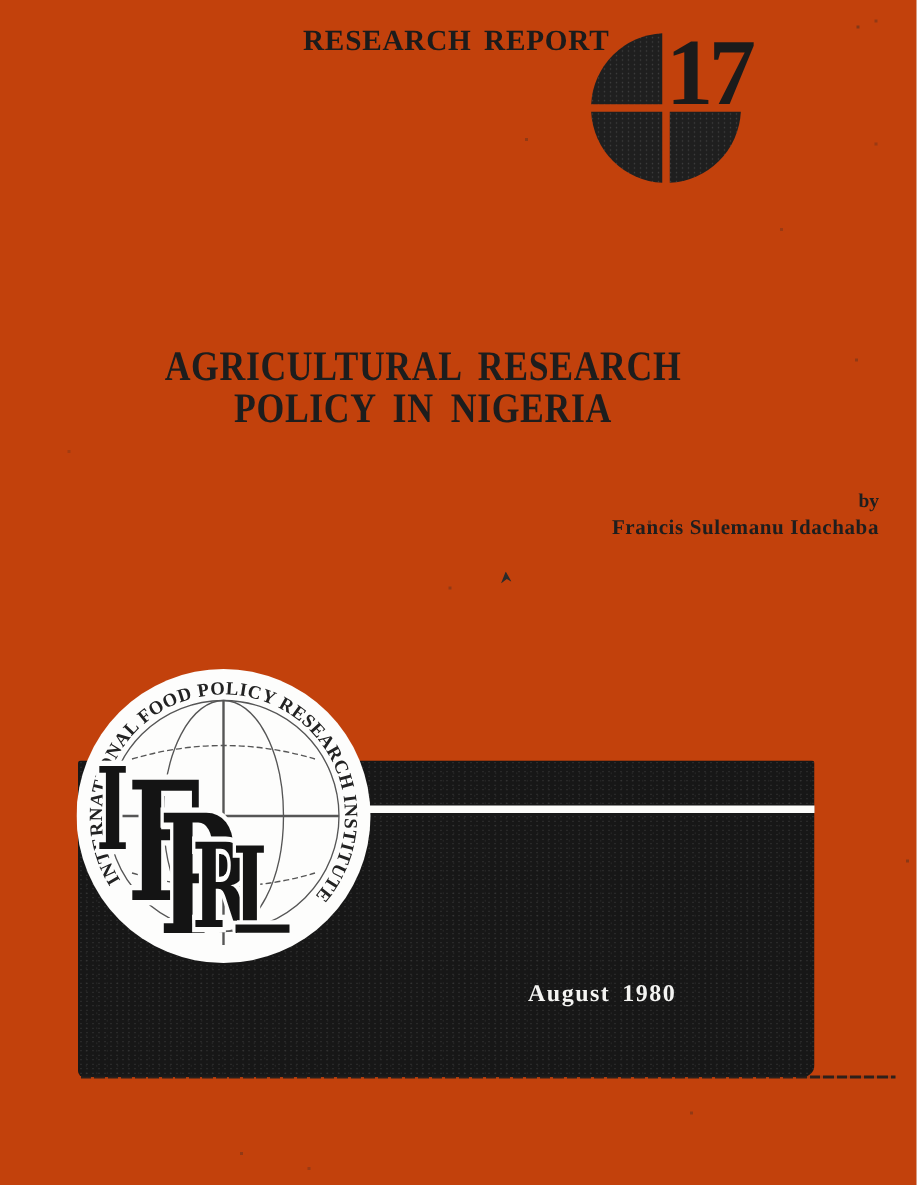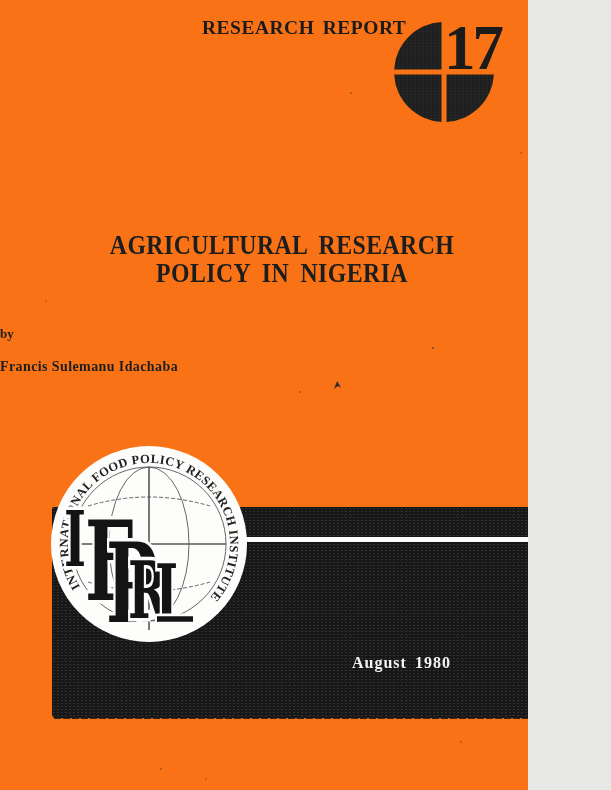--- a/index.html
+++ b/index.html
@@ -1,18 +1,18 @@
 <!DOCTYPE html>
 <html><head>
 <meta charset="utf-8">
 <style>
   html,body{margin:0;padding:0;background:#e8e8e6;}
   .page{
-    position:relative; width:528px; height:790px; overflow:hidden;
-    background:#f97316;
+    position:relative; width:611px; height:790px; overflow:hidden;
+    background:#c2410c;
     font-family:"Liberation Serif","DejaVu Serif",serif;
     color:#1c1c1c;
   }
   
   .series-label{
     position:absolute; left:202px; top:17px;
     font-size:19.5px; font-weight:bold; letter-spacing:.5px; word-spacing:3px;
     color:#1b1b1b; white-space:nowrap;
   }
   .badge{ position:absolute; left:390px; top:18px; }
@@ -21,23 +21,23 @@
     font-weight:bold; font-size:63px; letter-spacing:-3px; fill:#1b1b1b;
   }
   
   .title-block{
     position:absolute; left:0; top:231px; width:564px;
     text-align:center; transform:scaleX(.85); transform-origin:282px 0;
     font-size:28px; font-weight:bold; line-height:27.5px;
     letter-spacing:.5px; word-spacing:6px; color:#1d1d1d;
   }
   
-  .byline{ position:absolute; left:0; top:326px; width:586px; text-align:left; color:#1e1e1e; }
+  .byline{ position:absolute; left:0; top:326px; width:586px; text-align:right; color:#1e1e1e; }
   .byline-prefix{ font-size:13px; font-weight:bold; }
-  .author{ font-size:14px; font-weight:bold; letter-spacing:.4px; margin-top:17px; }
+  .author{ font-size:14px; font-weight:bold; letter-spacing:.4px; margin-top:3px; }
   .speck{
     position:absolute; left:334px; top:381px; width:7px; height:8px;
     background:#2b2b2b; clip-path:polygon(45% 0,100% 85%,55% 62%,0 100%);
   }
   
   .band{
     position:absolute; left:52px; top:507px; width:491px; height:211px;
     background-color:#171717;
     background-image:
       radial-gradient(rgba(255,255,255,.11) .6px, transparent .75px),

